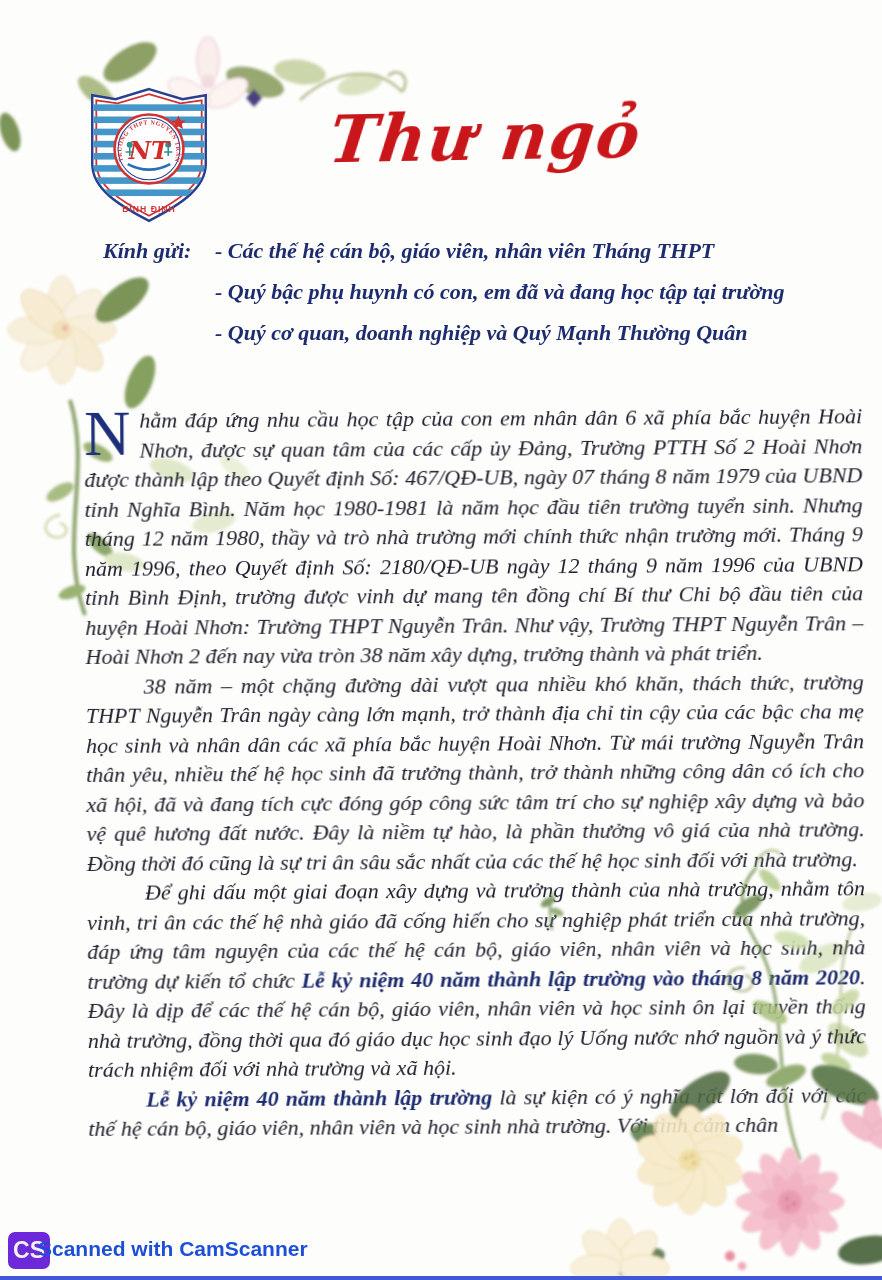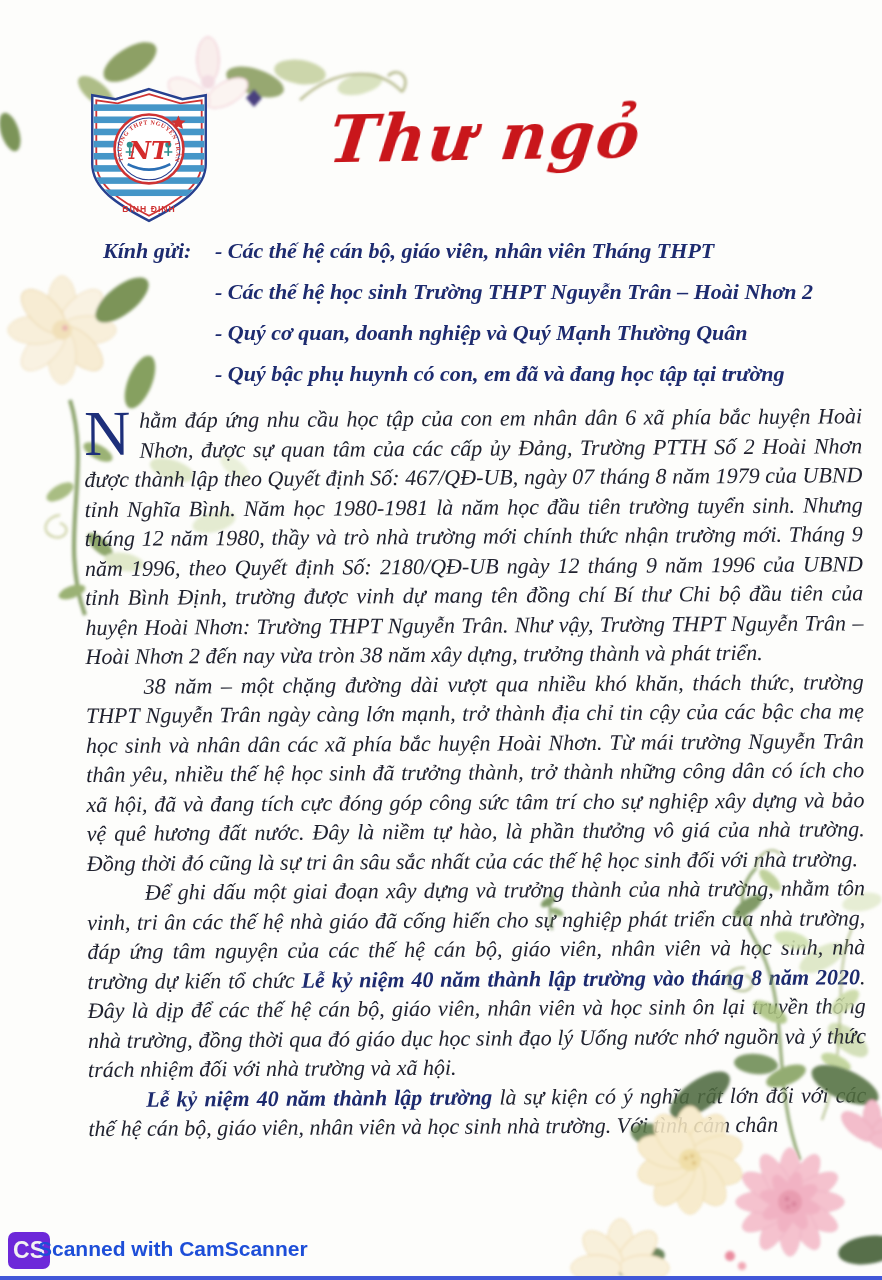--- a/index.html
+++ b/index.html
@@ -133,23 +133,22 @@
       <text x="75" y="126" font-size="8.5" font-weight="bold" fill="#cf3333" text-anchor="middle" letter-spacing="1" font-family="'Liberation Sans',sans-serif">BÌNH ĐỊNH</text>
     </svg>
   </div>
 
   <h1 class="title">Thư ngỏ</h1>
 
   <div class="recipients">
     <div class="rec-label">Kính gửi:</div>
     <div class="rec-list">
         <div class="rec-line">- Các thế hệ cán bộ, giáo viên, nhân viên Tháng THPT</div>
-        <div class="rec-line">- Các thế hệ học sinh Trường THPT Nguyễn Trân – Hoài Nhơn 2</div>
+        <div class="rec-line">- Quý bậc phụ huynh có con, em đã và đang học tập tại trường</div>
         <div class="rec-line">- Quý cơ quan, doanh nghiệp và Quý Mạnh Thường Quân</div>
-        <div class="rec-line">- Quý bậc phụ huynh có con, em đã và đang học tập tại trường</div>
       </div>
   </div>
 
   <div class="body">
       <p class="para"><span class="dropcap">N</span><span>hằm đáp ứng nhu cầu học tập của con em nhân dân 6 xã phía bắc huyện Hoài Nhơn, được sự quan tâm của các cấp ủy Đảng, Trường PTTH Số 2 Hoài Nhơn được thành lập theo Quyết định Số: 467/QĐ-UB, ngày 07 tháng 8 năm 1979 của UBND tỉnh Nghĩa Bình. Năm học 1980-1981 là năm học đầu tiên trường tuyển sinh. Nhưng tháng 12 năm 1980, thầy và trò nhà trường mới chính thức nhận trường mới. Tháng 9 năm 1996, theo Quyết định Số: 2180/QĐ-UB ngày 12 tháng 9 năm 1996 của UBND tỉnh Bình Định, trường được vinh dự mang tên đồng chí Bí thư Chi bộ đầu tiên của huyện Hoài Nhơn: Trường THPT Nguyễn Trân. Như vậy, Trường THPT Nguyễn Trân – Hoài Nhơn 2 đến nay vừa tròn 38 năm xây dựng, trưởng thành và phát triển.</span></p>
       <p class="para ind"><span>38 năm – một chặng đường dài vượt qua nhiều khó khăn, thách thức, trường THPT Nguyễn Trân ngày càng lớn mạnh, trở thành địa chỉ tin cậy của các bậc cha mẹ học sinh và nhân dân các xã phía bắc huyện Hoài Nhơn. Từ mái trường Nguyễn Trân thân yêu, nhiều thế hệ học sinh đã trưởng thành, trở thành những công dân có ích cho xã hội, đã và đang tích cực đóng góp công sức tâm trí cho sự nghiệp xây dựng và bảo vệ quê hương đất nước. Đây là niềm tự hào, là phần thưởng vô giá của nhà trường. Đồng thời đó cũng là sự tri ân sâu sắc nhất của các thế hệ học sinh đối với nhà trường.</span></p>
       <p class="para ind"><span>Để ghi dấu một giai đoạn xây dựng và trưởng thành của nhà trường, nhằm tôn vinh, tri ân các thế hệ nhà giáo đã cống hiến cho sự nghiệp phát triển của nhà trường, đáp ứng tâm nguyện của các thế hệ cán bộ, giáo viên, nhân viên và học sinh, nhà trường dự kiến tổ chức </span><span class="seg-bold">Lễ kỷ niệm 40 năm thành lập trường vào tháng 8 năm 2020</span><span>. Đây là dịp để các thế hệ cán bộ, giáo viên, nhân viên và học sinh ôn lại truyền thống nhà trường, đồng thời qua đó giáo dục học sinh đạo lý Uống nước nhớ nguồn và ý thức trách nhiệm đối với nhà trường và xã hội.</span></p>
       <p class="para ind"><span class="seg-bold">Lễ kỷ niệm 40 năm thành lập trường</span><span> là sự kiện có ý nghĩa rất lớn đối với các thế hệ cán bộ, giáo viên, nhân viên và học sinh nhà trường. Với tình cảm chân</span></p>
     </div>
 

